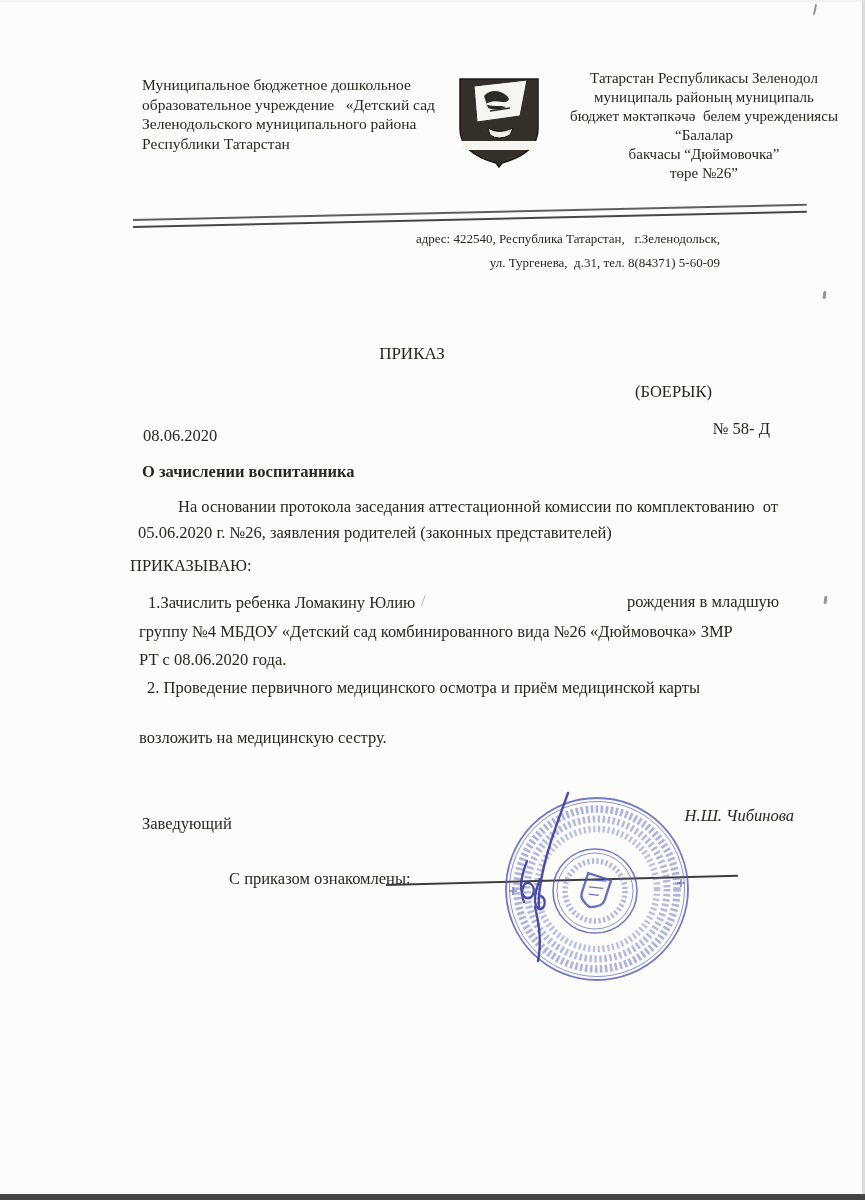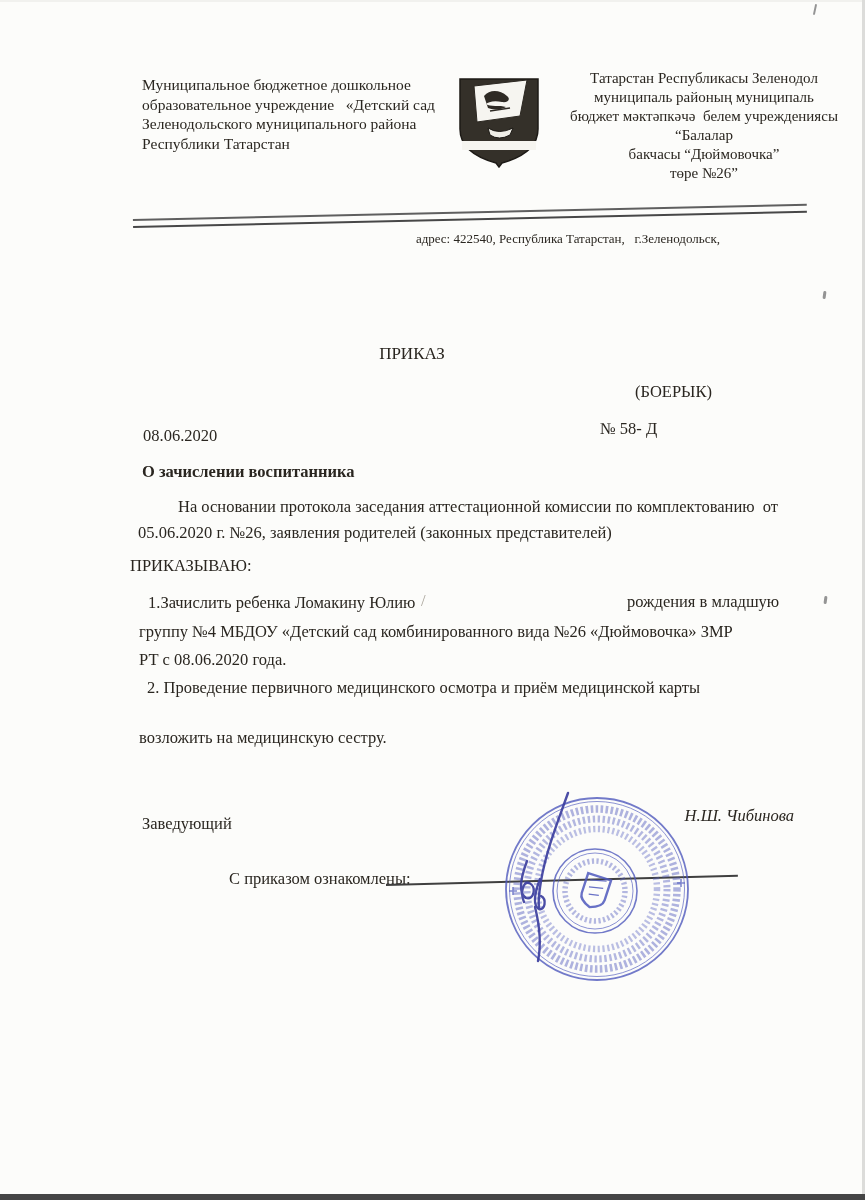--- a/index.html
+++ b/index.html
@@ -18,21 +18,21 @@
   .emblem{left:450px;top:74px;}
   
   .rule{left:133px;top:219px;width:674px;height:5px;
         border-top:2px solid #5f5f5f;border-bottom:2px solid #474747;
         transform:rotate(-1.3deg);transform-origin:left center;}
   .address{left:120px;top:227px;width:600px;text-align:right;font-size:13px;line-height:24px;}
   .title{left:112px;top:344px;width:600px;text-align:center;font-size:17px;}
   .subtitle{left:112px;top:382px;width:600px;text-align:right;font-size:16.5px;}
   .body-text{font-size:16.5px;line-height:26px;}
   .date{left:143px;top:423px;}
-  .number{left:600px;top:416px;width:170px;text-align:left;}
+  .number{left:600px;top:416px;width:170px;text-align:right;}
   .subject{left:142px;top:459px;font-weight:bold;}
   .preamble{left:138px;top:494px;width:664px;}
   .preamble .l1{padding-left:40px;}
   .resolution{left:130px;top:553px;width:620px;text-align:left;}
   .redact{color:#aaa59b;}
   .ack-line{left:386px;top:884px;width:352px;height:2px;background:#3f3f3f;
             transform:rotate(-1.5deg);transform-origin:left center;}
   .seal{left:497px;top:791px;}
   .sig{left:505px;top:789px;}
   .name{left:620px;top:803px;width:174px;text-align:right;font-style:italic;}
@@ -70,20 +70,21 @@
     <div class="line">муниципаль районың муниципаль</div>
     <div class="line">бюджет мәктәпкәчә  белем учреждениясы “Балалар</div>
     <div class="line">бакчасы “Дюймовочка”</div>
     <div class="line">төре №26”</div>
   </div>
 
   <div class="abs rule"></div>
 
   <div class="abs address">
     <div class="line">адрес: 422540, Республика Татарстан,   г.Зеленодольск,</div>
+    <div class="line">ул. Тургенева,  д.31, тел. 8(84371) 5-60-09</div>
   </div>
 
   <div class="abs title">ПРИКАЗ</div>
   <div class="abs subtitle">(БОЕРЫК)</div>
   <div class="abs body-text date">08.06.2020</div>
   <div class="abs body-text number">№ 58- Д</div>
   <div class="abs body-text subject">О зачислении воспитанника</div>
 
   <div class="abs body-text preamble">
     <div class="line l1">На основании протокола заседания аттестационной комиссии по комплектованию  от</div>

